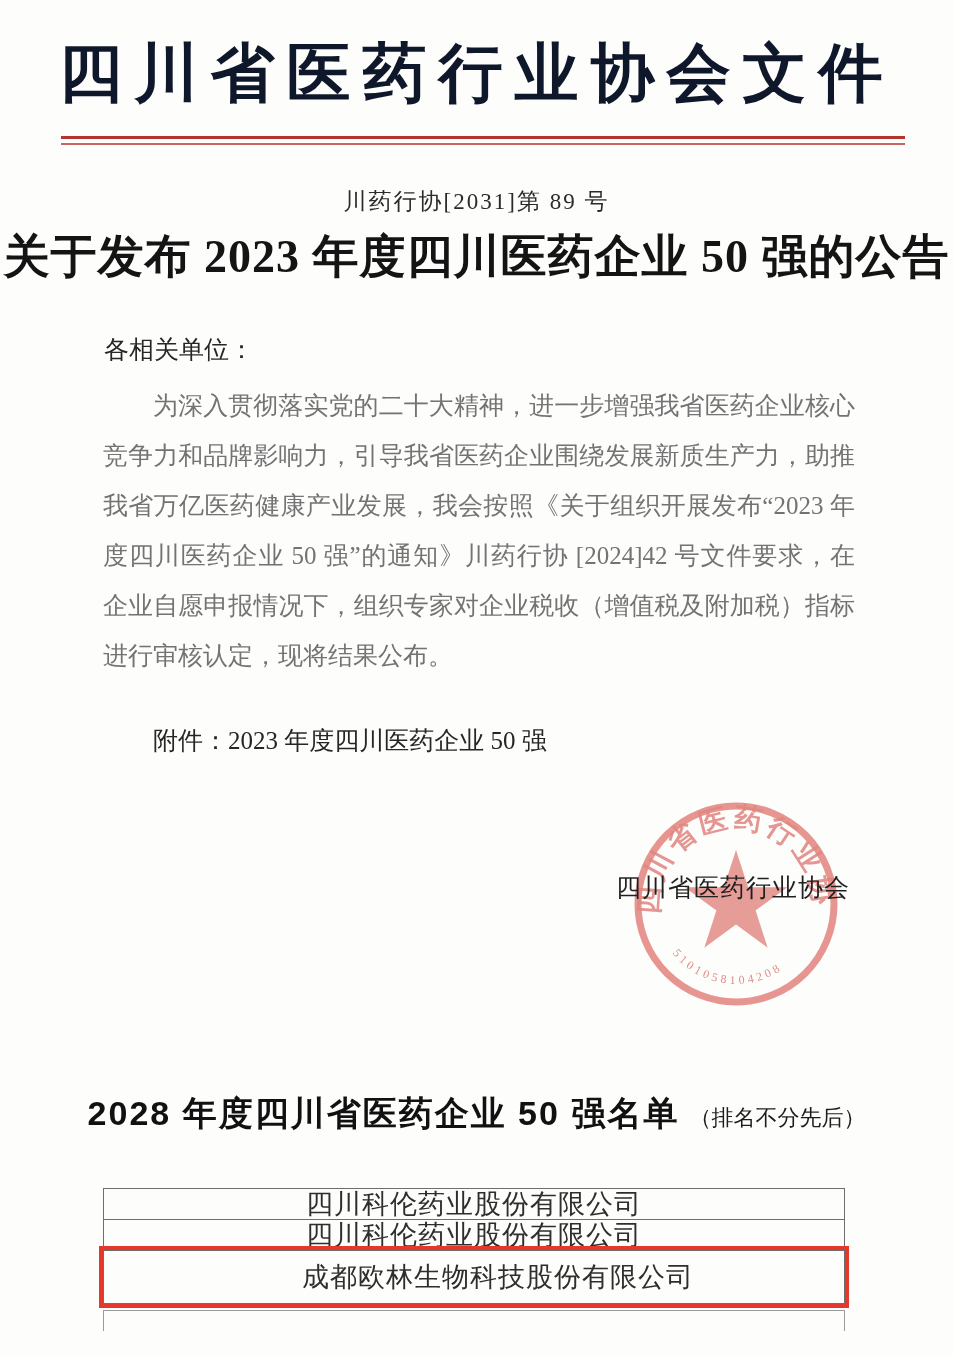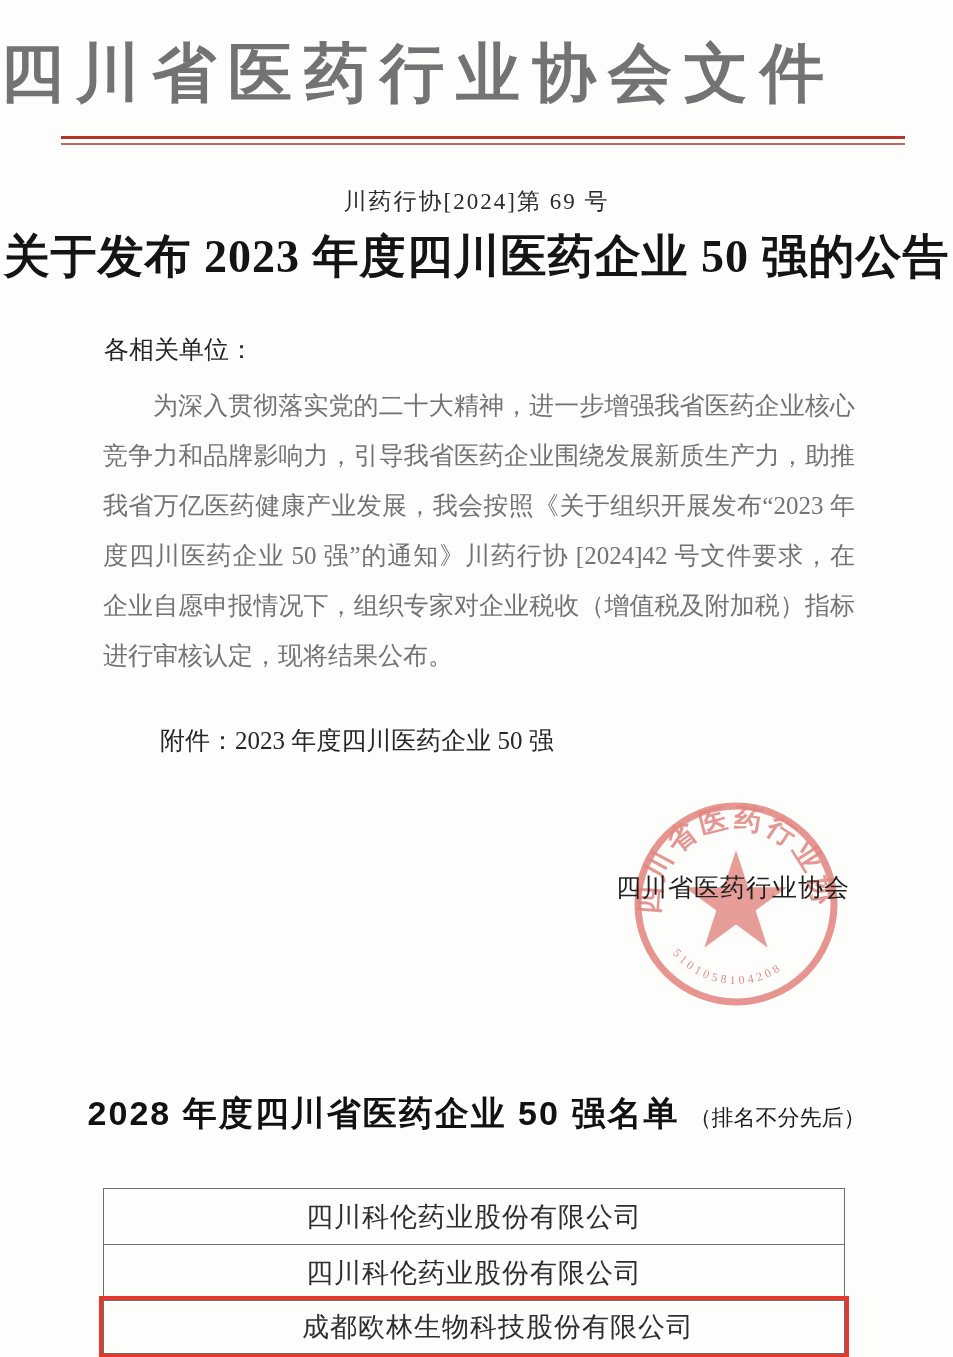--- a/index.html
+++ b/index.html
@@ -10,25 +10,25 @@
     background: #fdfdfc;
     overflow: hidden;
     font-family: "Liberation Serif", "DejaVu Serif", serif;
     color: #222;
   }
 
   
   .letterhead-title {
     position: absolute;
     top: 30px; left: 0; width: 100%;
-    text-align: left;
+    text-align: center;
     font-size: 64px;
     font-weight: 700;
     letter-spacing: 12px;
-    color: #737373;
+    color: #0f172a;
     white-space: nowrap;
   }
   .letterhead-divider {
     position: absolute;
     top: 136px; left: 61px;
     width: 844px; height: 4px;
     border-top: 3px solid #b5342d;
     border-bottom: 2px solid #c4685f;
   }
 
@@ -63,21 +63,21 @@
     top: 381px; left: 103px;
     width: 752px;
     font-size: 25px;
     line-height: 50px;
     text-align: justify;
     text-indent: 2em;
     color: #737373;
   }
   .attachment-line {
     position: absolute;
-    top: 724px; left: 110px;
+    top: 724px; left: 103px;
     padding-left: 50px;
     font-size: 25px;
     color: #262626;
     font-family: Liberation Serif, serif;
   }
 
   
   .official-seal {
     position: absolute;
     left: 629px; top: 797px;
@@ -119,21 +119,21 @@
     color: #1c1c1c;
   }
 
   .company-table {
     position: absolute;
     top: 1188px; left: 103px;
     width: 742px;
   }
   .company-row {
     box-sizing: border-box;
-    height: 57px;
+    height: 32px;
     border: 1px solid #6e6e6e;
     margin-top: -1px;
     display: flex;
     align-items: center;
     justify-content: center;
     font-size: 27px;
     letter-spacing: 1px;
     color: #2e2e2e;
     background: transparent;
   }
@@ -158,21 +158,21 @@
   .seal-text { font-family: "Liberation Serif", "DejaVu Serif", serif; }
 </style>
 </head>
 <body>
 
 <div class="page">
 
   <div class="letterhead-title">四川省医药行业协会文件</div>
   <div class="letterhead-divider"></div>
 
-  <div class="doc-number">川药行协[2024]第 69 号</div>
+  <div class="doc-number">川药行协[2031]第 89 号</div>
   <div class="doc-title">关于发布 2023 年度四川医药企业 50 强的公告</div>
 
   <div class="salutation">各相关单位：</div>
   <div class="body-paragraph">为深入贯彻落实党的二十大精神，进一步增强我省医药企业核心竞争力和品牌影响力，引导我省医药企业围绕发展新质生产力，助推我省万亿医药健康产业发展，我会按照《关于组织开展发布“2023 年度四川医药企业 50 强”的通知》川药行协 [2024]42 号文件要求，在企业自愿申报情况下，组织专家对企业税收（增值税及附加税）指标进行审核认定，现将结果公布。</div>
   <div class="attachment-line">附件：2023 年度四川医药企业 50 强</div>
 
   <svg class="official-seal" viewBox="0 0 214 214" xmlns="http://www.w3.org/2000/svg" aria-hidden="true">
     <defs>
       <path id="sealArcTop" d="M 31 120 A 77 77 0 1 1 183 120" fill="none"></path>
       <path id="sealArcBottom" d="M 41 153 A 81 81 0 0 0 173 153" fill="none"></path>

